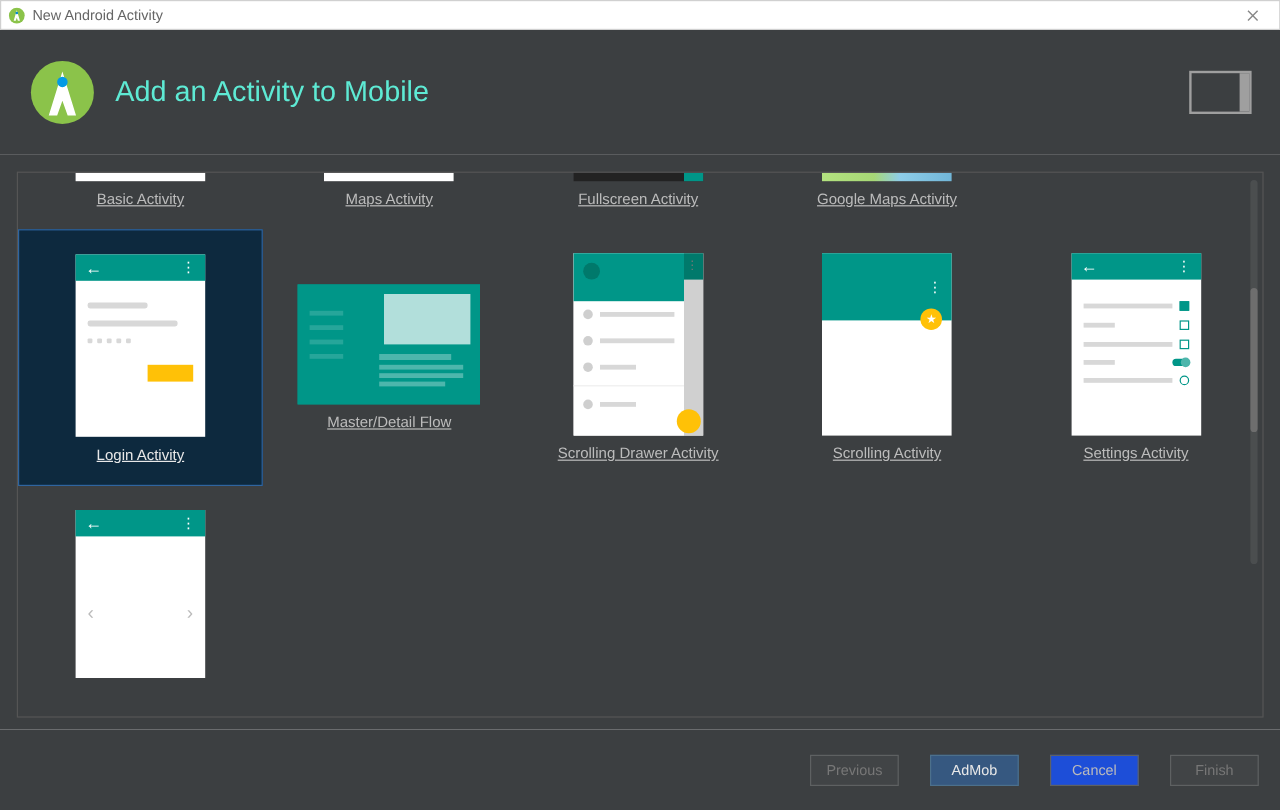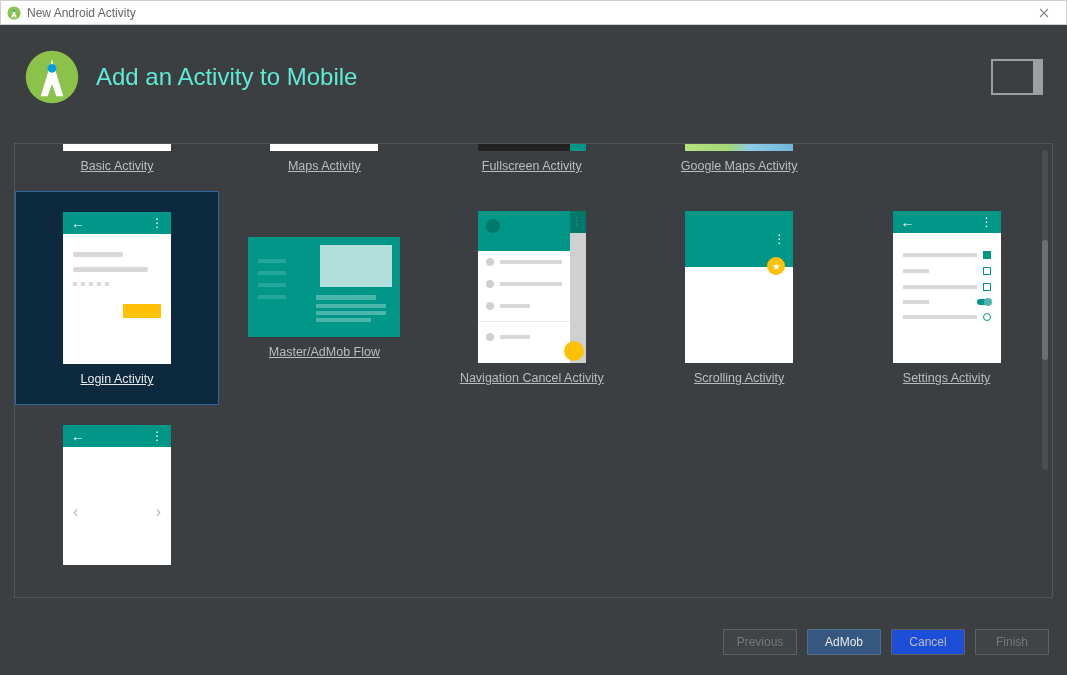--- a/index.html
+++ b/index.html
@@ -164,21 +164,21 @@
 .scrollbar {
   position:absolute; right:4px; top:6px; width:6px; height:320px; background:rgba(255,255,255,0.08); border-radius:3px;
 }
 .scrollbar .handle{ position:absolute; top:90px; width:6px; height:120px; background:#6e6e6e; border-radius:3px;}
 .footer {
   height:67px;
   background:#3c3f41;
   display:flex;
   align-items:center;
   justify-content:flex-end;
-  gap:10px;
+  gap:26px;
   padding:0 18px;
 }
 .btn-std {
   min-width:74px; height:26px;
   background:#1d4ed8;
   border:1px solid #5e6162;
   color:#bbb;
   font-size:12px;
   display:flex;align-items:center;justify-content:center;
 }
@@ -279,21 +279,21 @@
                 <div class="ln"></div>
               </div>
             <div class="right">
               <div class="pic"></div>
               <div class="tl"></div>
                 <div class="tl2"></div>
                 <div class="tl2"></div>
                 <div class="tl3"></div>
             </div>
           </div>
-          <div class="caption">Master/AdMob Flow</div>
+          <div class="caption">Master/Detail Flow</div>
         </div>
       </div>
 
       <div class="cell">
         <div class="thumb-wrap">
           <div class="thumb nav">
             <div class="main">
               <div class="head">
                   <div class="av"></div>
                 </div>
@@ -314,21 +314,21 @@
                   <div class="dot"></div>
                   <div class="ln s"></div>
                 </div>
             </div>
             <div class="side">
                 <div class="bar"></div>
                 <div class="dots">⋮</div>
               </div>
             <div class="fab"></div>
           </div>
-          <div class="caption">Navigation Cancel Activity</div>
+          <div class="caption">Scrolling Drawer Activity</div>
         </div>
       </div>
 
       <div class="cell">
         <div class="thumb-wrap">
           <div class="thumb scroll">
             <div class="tbar" style="height:56px;">
                 <span></span>
                 <span class="tdots">⋮</span>
               </div>

